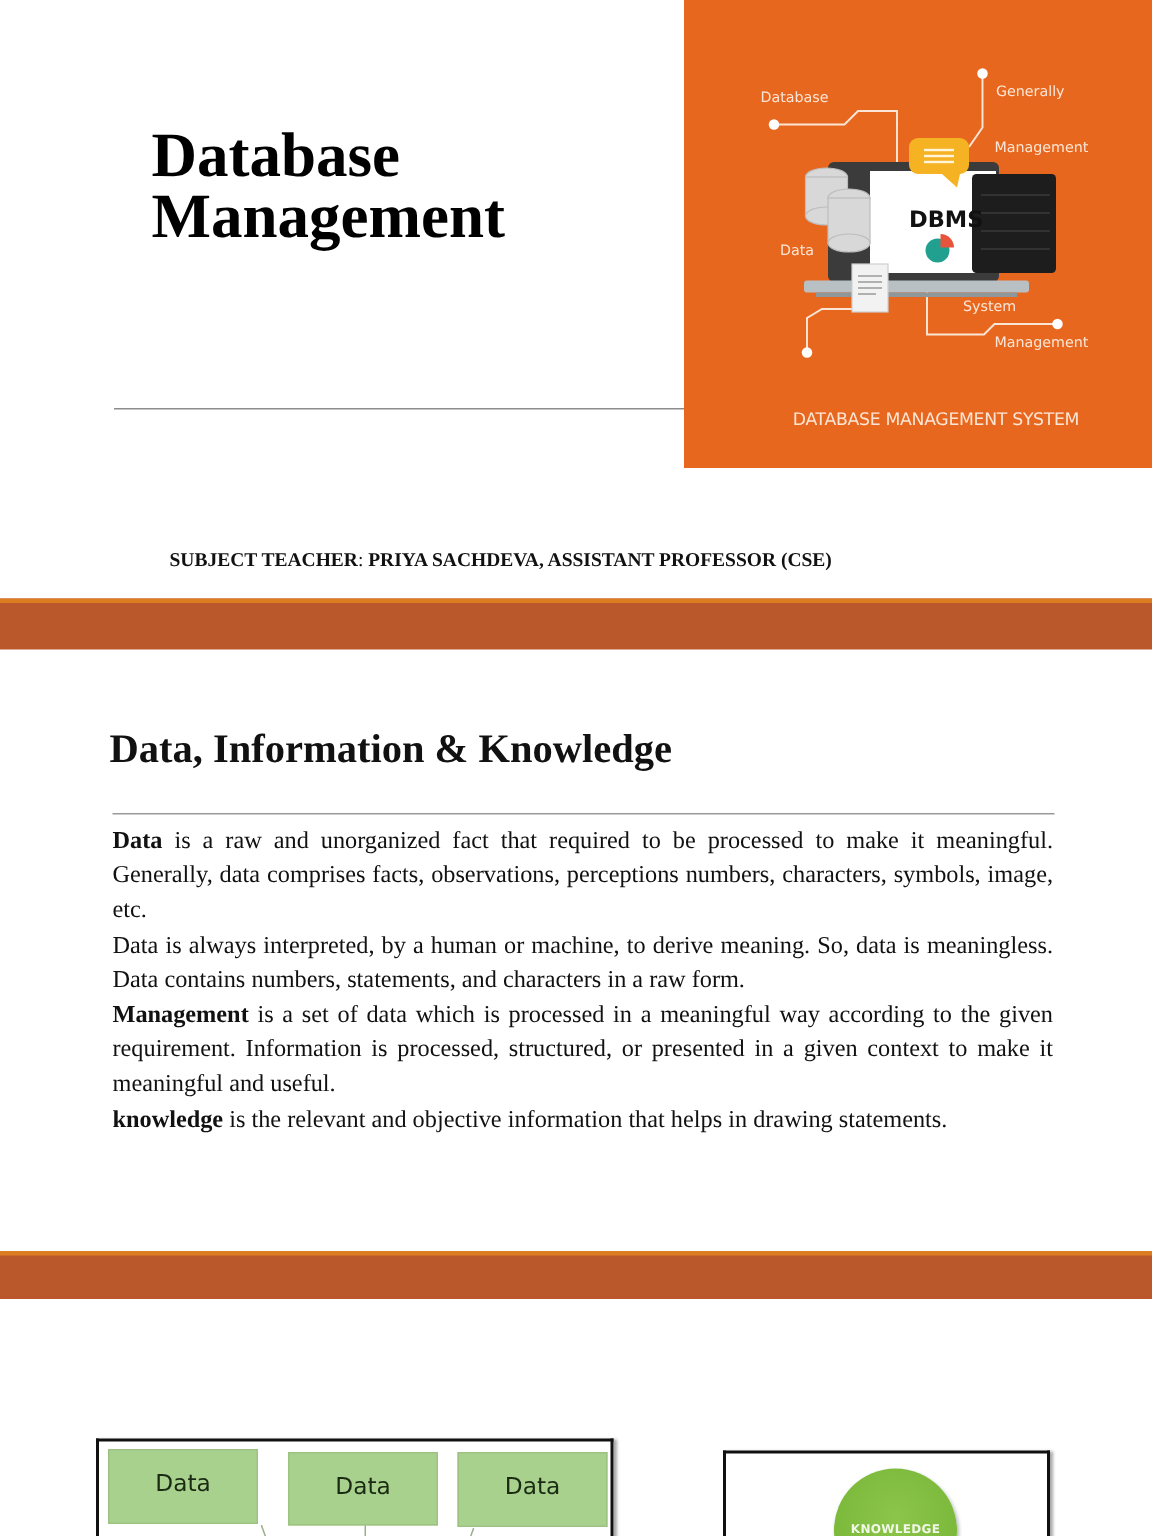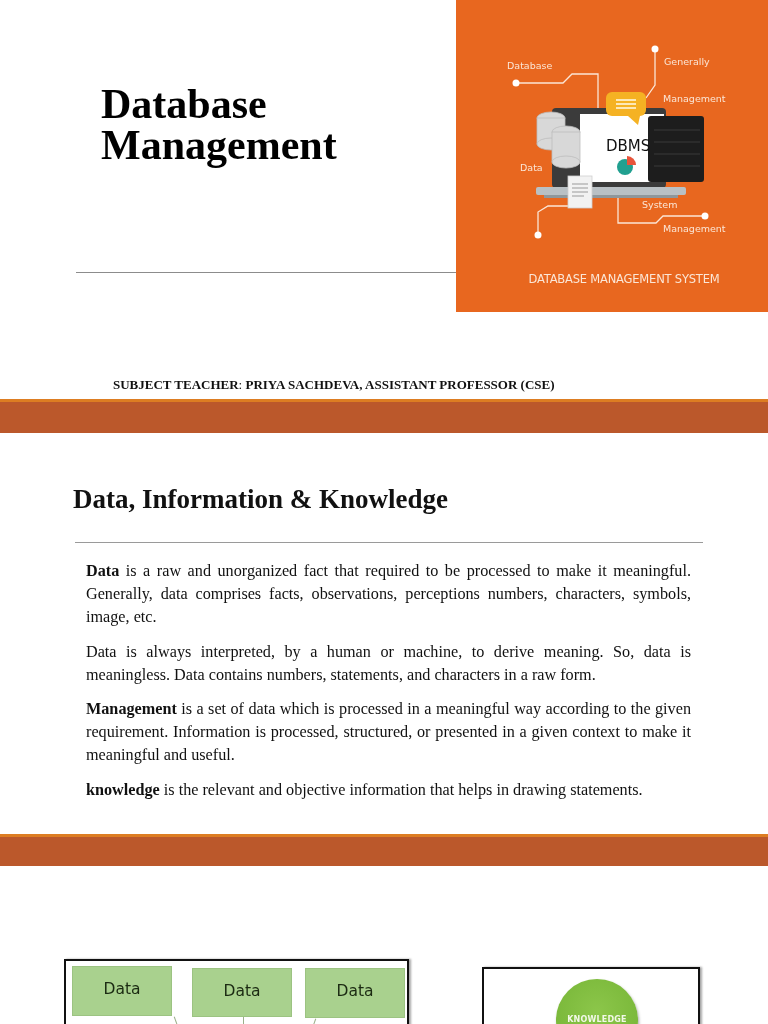--- a/index.html
+++ b/index.html
@@ -12,21 +12,20 @@
     position: absolute; left: 101px; top: 84px;
     font-family: "Liberation Serif", serif; font-weight: bold;
     font-size: 42px; line-height: 41px; color: #000;
   }
   .title div { white-space: nowrap; }
   .title-rule { position: absolute; left: 76px; top: 272px; width: 380px; height: 1px; background: #8c8c8c; }
   .subtitle {
     position: absolute; left: 113px; top: 365px;
     font-family: "Liberation Serif", serif; font-weight: bold; font-size: 13px; color: #111;
     white-space: nowrap;
-    margin-top: 12px;
   }
   .subtitle .lbl-colon { font-weight: normal; }
 
   .hero { position: absolute; left: 456px; top: 0; width: 312px; height: 312px; background: #e8671f; overflow: hidden; }
   .hero .lbl { position: absolute; font-family: "DejaVu Sans", sans-serif; font-size: 9.5px; color: #fbe6d6; white-space: nowrap; }
   .hero .caption { position: absolute; left: 0; width: 336px; top: 272px; text-align: center;
     font-family: "DejaVu Sans", sans-serif; font-size: 11.5px; color: #fbe6d6; letter-spacing: -0.2px; }
 
   
   .band { position: absolute; left: 0; width: 768px; background: #bb582b; }
@@ -36,21 +35,21 @@
   .slide2-heading {
     position: absolute; left: 73px; top: 484px;
     font-family: "Liberation Serif", serif; font-weight: bold; font-size: 27px; color: #111; white-space: nowrap; text-align: right;
   }
   .slide2-rule { position: absolute; left: 75px; top: 542px; width: 628px; height: 1px; background: #9a9a9a; }
   .body-text {
     position: absolute; left: 75px; top: 549px; width: 627px;
     font-family: "Liberation Serif", serif; font-size: 16.2px; line-height: 23.2px; color: #111;
     text-align: justify;
   }
-  .body-text p { margin: 11px; }
+  .body-text p { margin: 0; }
   .body-text b { font-weight: bold; }
 
   
   .diagram-box { position: absolute; left: 64px; top: 959px; width: 345px; height: 80px;
     border: 2px solid #111; border-bottom: none; background: #fff; box-shadow: 2px 0 2px rgba(0,0,0,0.35); }
   .data-node { position: absolute; background: #a9d18e; border: 1px solid #9cc382;
     font-family: "DejaVu Sans", sans-serif; font-size: 15.5px; color: #1b2a12;
     display: flex; align-items: center; justify-content: center; padding-bottom: 4px; }
   .connector { position: absolute; width: 1px; background: #9bb08a; }
 
@@ -126,21 +125,21 @@
       <path d="M171,165 L171,156 A9,9 0 0,1 180,165 Z" fill="#e8543b"></path>
 
       <rect x="112" y="176" width="24" height="32" fill="#f2f2f2" stroke="#cfcfcf" stroke-width="0.8"></rect>
       <g stroke="#9a9a9a" stroke-width="1">
           <line x1="116" y1="184" x2="132" y2="184"></line>
           <line x1="116" y1="188" x2="132" y2="188"></line>
           <line x1="116" y1="192" x2="132" y2="192"></line>
           <line x1="116" y1="196" x2="128" y2="196"></line>
         </g>
     </svg>
-    <div class="lbl" style="left:150px;top:137px;font-family:'DejaVu Sans',sans-serif;font-weight:normal;font-size:15px;color:#111;">DBMS</div>
+    <div class="lbl" style="left:150px;top:137px;font-family:'DejaVu Sans',sans-serif;font-weight:bold;font-size:15px;color:#111;">DBMS</div>
     <div class="lbl" style="left:51px;top:60px">Database</div>
     <div class="lbl" style="left:208px;top:56px">Generally</div>
     <div class="lbl" style="left:207px;top:93px">Management</div>
     <div class="lbl" style="left:64px;top:162px">Data</div>
     <div class="lbl" style="left:186px;top:199px">System</div>
     <div class="lbl" style="left:207px;top:223px">Management</div>
     <div class="caption">DATABASE MANAGEMENT SYSTEM</div>
   </div>
 </section>
 

